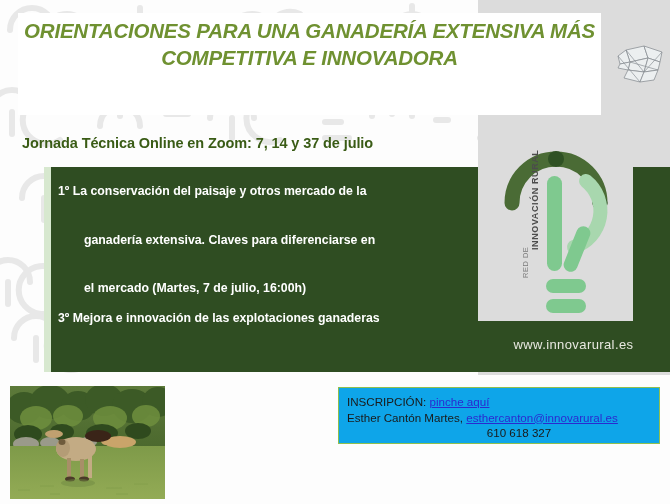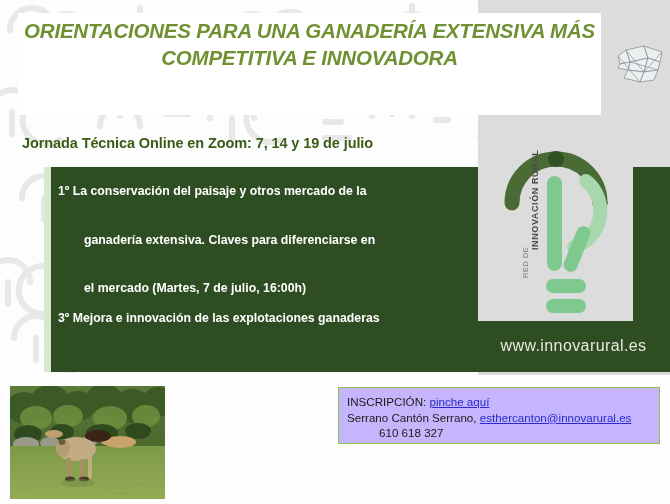--- a/index.html
+++ b/index.html
@@ -52,21 +52,21 @@
   }
   .item{margin-bottom:13px;}
   .item .ln{display:block;}
   .ln.i1{text-indent:0;}
   .ln.i2{padding-left:26px;margin-top:32px;}
   .ctr{text-align:center;padding-left:18px;}
 
   
   .weburl{
     position:absolute;left:481px;top:337px;width:185px;text-align:center;
-    color:#e8e8e0;font-size:16px;letter-spacing:.4px;
+    color:#e8e8e0;font-size:13px;letter-spacing:.4px;
   }
 
   
   .logo-panel{position:absolute;left:478px;top:121px;width:155px;height:200px;background:#dcdcdc;}
   .logo-svg{position:absolute;left:478px;top:121px;}
   .logo-vtext{
     position:absolute;color:#4c4c4c;font-size:9px;font-weight:bold;
     letter-spacing:.6px;white-space:nowrap;
     transform-origin:0 0;transform:rotate(-90deg);
   }
@@ -78,27 +78,27 @@
   
   .photo{
     position:absolute;left:10px;top:386px;width:155px;height:113px;overflow:hidden;
     background:#6f8f3e;
   }
   .photo svg{display:block;}
 
   
   .inscription{
     position:absolute;left:338px;top:387px;width:322px;height:57px;
-    background:#c4b5fd;border:1px solid #8fbf4e;
+    background:#0ea5e9;border:1px solid #8fbf4e;
     box-sizing:border-box;
     padding:6px 0 0 8px;
     font-size:11.6px;color:#1a1a1a;line-height:15.5px;
   }
   .inscription a{color:#2a2ad0;text-decoration:underline;}
-  .phone{padding-left:32px;display:block;}
+  .phone{padding-left:32px;display:block;text-align:center;}
 
   
   .sponsors{position:absolute;left:0;top:448px;width:670px;height:56px;}
 </style>
 </head>
 <body>
 
 <div class="poster">
 
   <div class="bg-pattern">
@@ -201,21 +201,21 @@
       </g>
       <g stroke="#8b9196" stroke-width="0.7" fill="none">
         <path d="M12 6 L30 28 M48 8 L30 28 M16 18 L44 26 M4 12 L26 38"></path>
       </g>
     </svg>
   </div>
 
   <div class="title-block"></div>
   <div class="title-text">ORIENTACIONES PARA UNA GANADERÍA EXTENSIVA MÁS COMPETITIVA E INNOVADORA</div>
 
-  <div class="subtitle">Jornada Técnica Online en Zoom: 7, 14 y 19 de julio</div>
+  <div class="subtitle">Jornada Técnica Online en Zoom: 7, 14 y 37 de julio</div>
 
   <div class="green-edge"></div>
   <div class="green-panel"></div>
 
   <div class="items">
     <div class="item">
       <span class="ln i1">1º La conservación del paisaje y otros mercado de la</span>
       <span class="ln i2">ganadería extensiva. Claves para diferenciarse en</span>
       <span class="ln i2">el mercado (Martes, 7 de julio, 16:00h)</span>
     </div>
@@ -310,21 +310,21 @@
 
       <g stroke="#7e9a49" stroke-width="1" opacity=".6">
         <path d="M8 104 h12 M30 100 h14 M96 102 h16 M124 98 h14 M40 108 h10 M106 108 h12"></path>
       </g>
     </svg>
   </div>
 
   <div class="inscription">
     <span>INSCRIPCIÓN:</span>
     <a href="#">pinche aquí</a><br>
-    <span>Serrano Cantón Serrano,</span>
+    <span>Esther Cantón Martes,</span>
     <a href="#">esthercanton@innovarural.es</a><br>
     <span class="phone">610 618 327</span>
   </div>
 
   <div class="sponsors">
 
     
 
     
 

